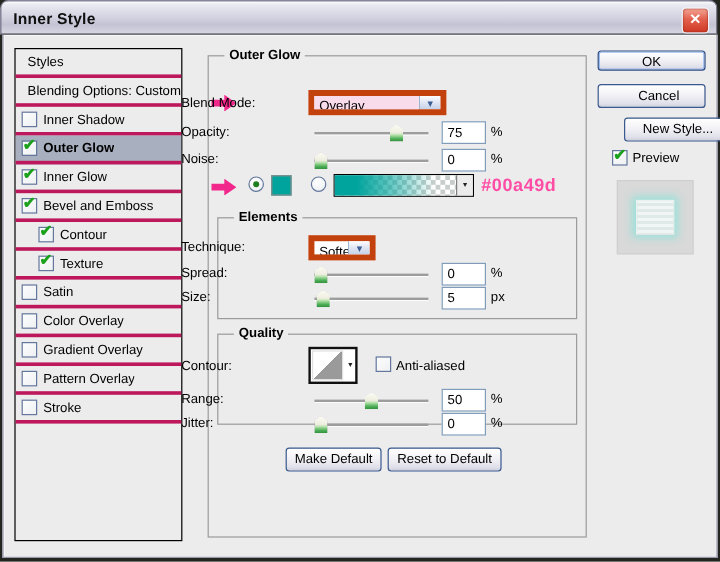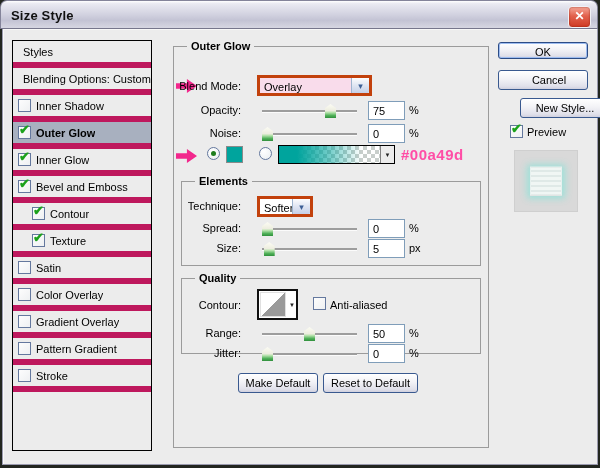--- a/index.html
+++ b/index.html
@@ -12,43 +12,43 @@
     background:linear-gradient(180deg,#ffffff 0%,#eaeaf2 10%,#d2d2e0 50%,#c3c3d4 72%,#d6d6e2 100%);}
   .title{position:absolute;left:10px;top:7px;font-size:13px;font-weight:bold;color:#101010;letter-spacing:.2px;}
   .closebtn{position:absolute;right:6px;top:5px;width:21px;height:20px;border-radius:4px;border:1px solid #f1f1f6;
     background:linear-gradient(180deg,#f5a899 0%,#e2614d 45%,#cf3a24 100%);
     color:#fff;font-size:12px;font-weight:bold;text-align:center;line-height:19px;box-shadow:inset 0 0 2px #8c1d0c;cursor:pointer;}
   .dlgbody{position:absolute;left:2px;top:29px;width:596px;height:436px;background:#ececec;
     border:1px solid #9a9aae;border-top:none;box-sizing:border-box;box-shadow:inset 1px 1px 0 #f8f8f8;}
 
   
   .styleslist{position:absolute;left:12px;top:40px;width:140px;height:411px;border:1px solid #000;background:#ececec;box-sizing:border-box;}
-  .srow{position:relative;height:21px;border-bottom:6px solid #be185d;display:flex;align-items:center;font-size:11px;color:#000;cursor:pointer;}
+  .srow{position:relative;height:21px;border-bottom:3px solid #be185d;display:flex;align-items:center;font-size:11px;color:#000;cursor:pointer;}
   .srow.sel{background:#a8b0bf;font-weight:bold;}
   .srow .pad{width:5px;flex:none;}
   .srow.ind .pad{width:19px;}
   .srow .lbltxt{margin-left:5px;white-space:nowrap;overflow:hidden;}
 
   
   .cb{position:relative;width:13px;height:13px;border:1px solid #64789e;background:linear-gradient(135deg,#fdfdfd,#eef0f2);box-sizing:border-box;flex:none;cursor:pointer;}
   .cb .chk{position:absolute;left:0px;top:-4px;color:#1ca11c;font-size:13px;font-weight:bold;line-height:13px;}
   .radio{position:absolute;width:13px;height:13px;border:1px solid #64789e;border-radius:50%;background:radial-gradient(circle at 35% 30%,#ffffff,#e9edf0);box-sizing:border-box;cursor:pointer;}
   .radio.on::after{content:"";position:absolute;left:3px;top:3px;width:5px;height:5px;border-radius:50%;background:#1e7d1e;}
 
   
   .group{position:absolute;border:1px solid #9b9b9b;box-sizing:border-box;}
   .legend{position:absolute;top:-7px;left:13px;background:#ececec;padding:0 4px;font-size:11px;font-weight:bold;color:#000;white-space:nowrap;}
 
   
-  .lbl{position:absolute;width:103px;left:138px;text-align:right;font-size:11px;color:#000;line-height:13px;white-space:nowrap;}
+  .lbl{position:absolute;width:103px;left:151px;text-align:left;font-size:11px;color:#000;line-height:13px;white-space:nowrap;}
   .unit{position:absolute;font-size:11px;color:#000;}
   .hex{position:absolute;left:401px;top:146px;font-size:15px;font-weight:bold;color:var(--pink-text);letter-spacing:.5px;}
 
   
-  .combo{position:absolute;height:21px;border:3px solid #c2410c;background:#fff;box-sizing:border-box;display:flex;cursor:pointer;justify-content:flex-end;}
+  .combo{position:absolute;height:21px;border:5px solid #c2410c;background:#fff;box-sizing:border-box;display:flex;cursor:pointer;justify-content:flex-end;}
   .combo .val{flex:1;font-size:11px;line-height:19px;padding-left:4px;overflow:hidden;white-space:nowrap;}
   .combo.pink .val{background:#f9dcEB;background:#f9dceb;}
   .combo .drop{width:17px;flex:none;border-left:1px solid #9db4cf;border-radius:0 1px 1px 0;
     background:linear-gradient(180deg,#fdfdfe,#dfe5f2 50%,#c6d0e8);display:flex;align-items:center;justify-content:center;
     color:#3c5e94;font-size:9px;}
 
   
   .slider{position:absolute;width:95px;height:15px;}
   .slider .track{position:absolute;left:0;right:0;top:7px;height:2px;background:#9d9d9d;box-shadow:0 1px 0 #fbfbfb;}
   .knob{position:absolute;top:1px;width:11px;height:14px;
@@ -90,21 +90,21 @@
     background:repeating-linear-gradient(0deg,#f0f6f4 0 3px,#dfe9e7 3px 5px);
     border:1px solid #e7f1ef;box-shadow:0 0 7px 3px rgba(150,225,216,.9);}
   .cklabel{position:absolute;font-size:11px;color:#000;}
 </style>
 </head>
 <body>
 
 <div class="dlg">
 
   <div class="titlebar">
-    <span class="title">Size Style</span>
+    <span class="title">Inner Style</span>
     <span class="closebtn">✕</span>
   </div>
   <div class="dlgbody"></div>
 
   <div class="styleslist">
       <div class="srow">
         <span class="pad"></span>
         <span class="lbltxt">Styles</span>
       </div>
       <div class="srow">
@@ -162,21 +162,21 @@
         <span class="lbltxt">Color Overlay</span>
       </div>
       <div class="srow">
         <span class="pad"></span>
         <span class="cb"></span>
         <span class="lbltxt">Gradient Overlay</span>
       </div>
       <div class="srow">
         <span class="pad"></span>
         <span class="cb"></span>
-        <span class="lbltxt">Pattern Gradient</span>
+        <span class="lbltxt">Pattern Overlay</span>
       </div>
       <div class="srow">
         <span class="pad"></span>
         <span class="cb"></span>
         <span class="lbltxt">Stroke</span>
       </div>
     </div>
 
   <div class="group" style="left:173px;top:46px;width:316px;height:402px;">
     <span class="legend">Outer Glow</span>

